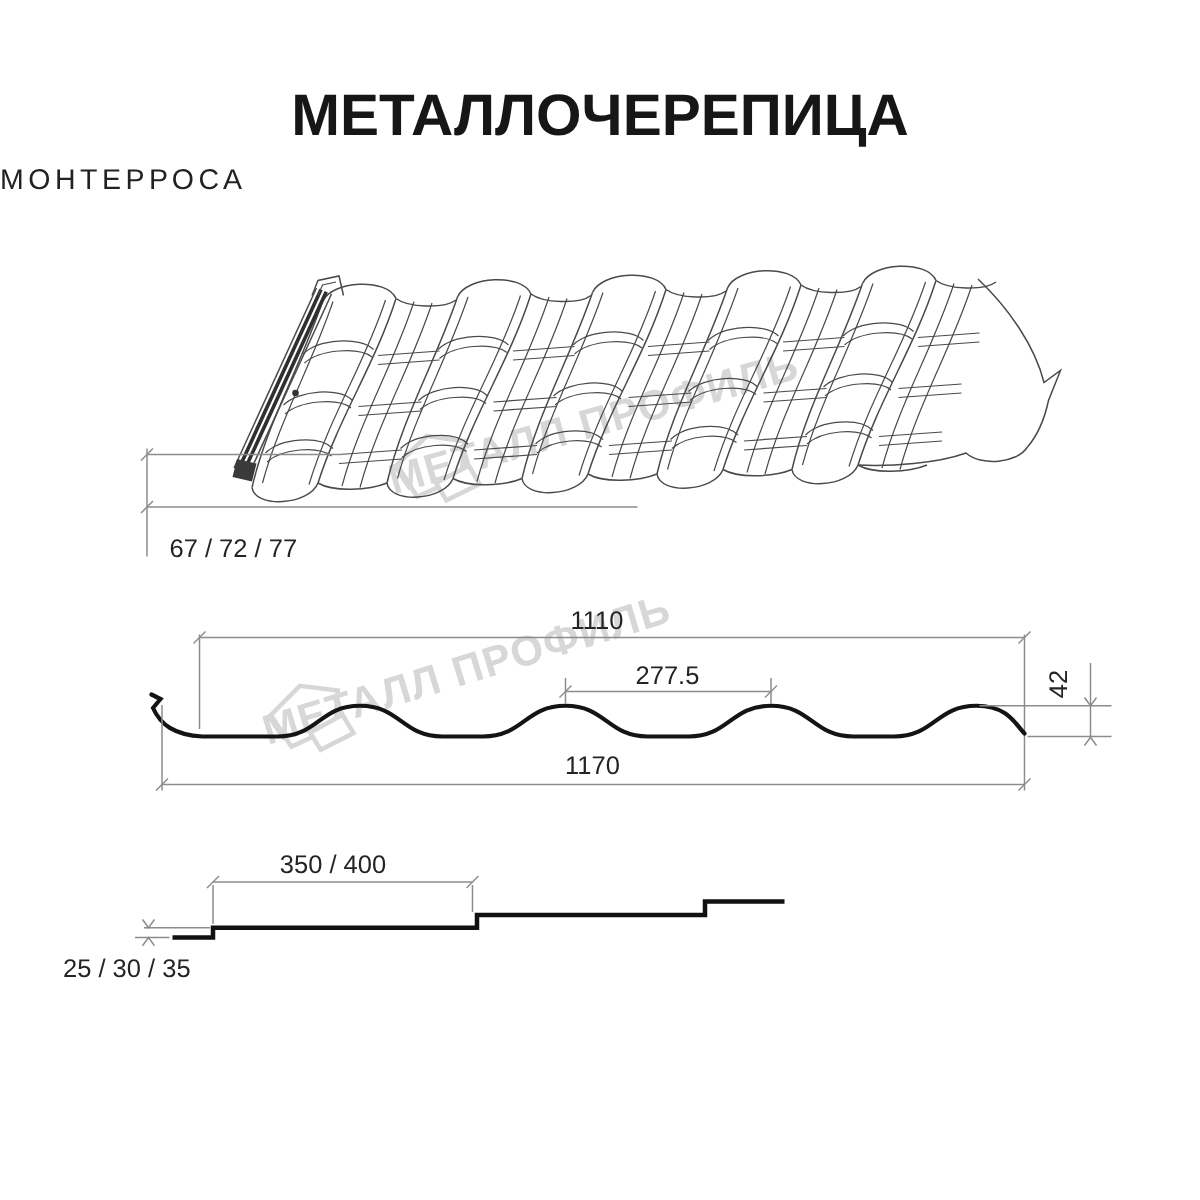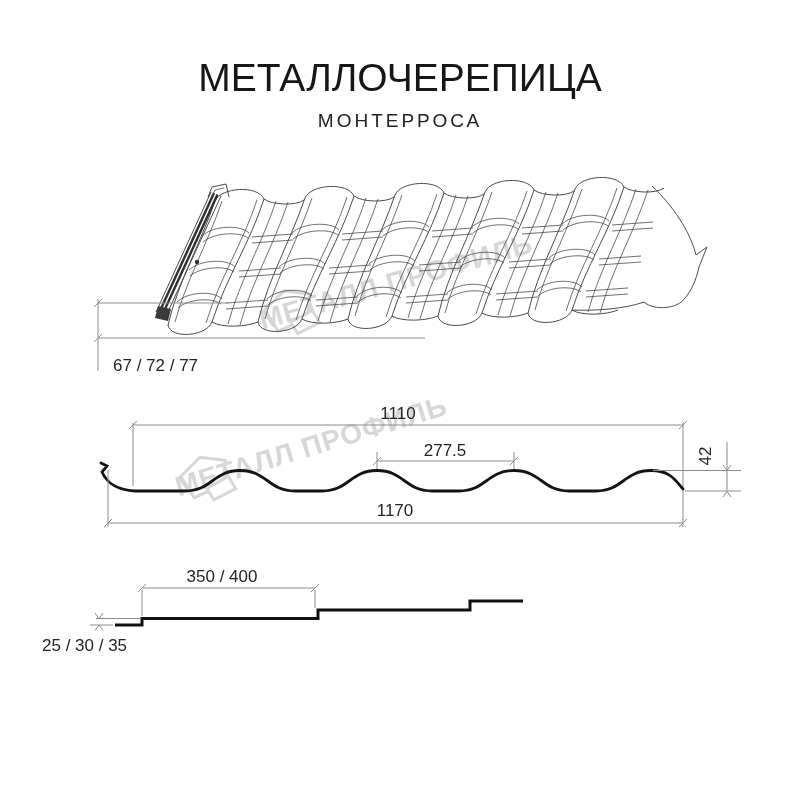--- a/index.html
+++ b/index.html
@@ -2,24 +2,24 @@
 <html><head>
 <meta charset="utf-8">
 <style>
   html,body{margin:0;padding:0;background:#ffffff;}
   .canvas{
     position:relative;width:800px;height:800px;background:#ffffff;
     font-family:"Liberation Sans",sans-serif;overflow:hidden;
   }
   .title{
     position:absolute;left:0;top:56px;width:800px;text-align:center;
-    font-size:39px;font-weight:400;letter-spacing:0px;color:#161616;
+    font-size:39px;font-weight:700;letter-spacing:0px;color:#161616;
   }
   .subtitle{
-    position:absolute;left:0;top:110px;width:800px;text-align:center;
+    position:absolute;left:0;top:110px;width:800px;text-align:left;
     font-size:19px;font-weight:500;letter-spacing:3px;color:#222222;
   }
   .wm{
     position:absolute;display:flex;align-items:center;gap:9px;
     color:#d7d7d7;font-size:28px;font-weight:600;letter-spacing:1px;
     white-space:nowrap;pointer-events:none;user-select:none;
   }
   .wm-upper{left:260px;top:305px;transform:rotate(-16deg);transform-origin:0 50%;}
   .wm-lower{left:176px;top:472px;transform:rotate(-17deg);transform-origin:0 50%;}
   svg{position:absolute;overflow:visible;}

